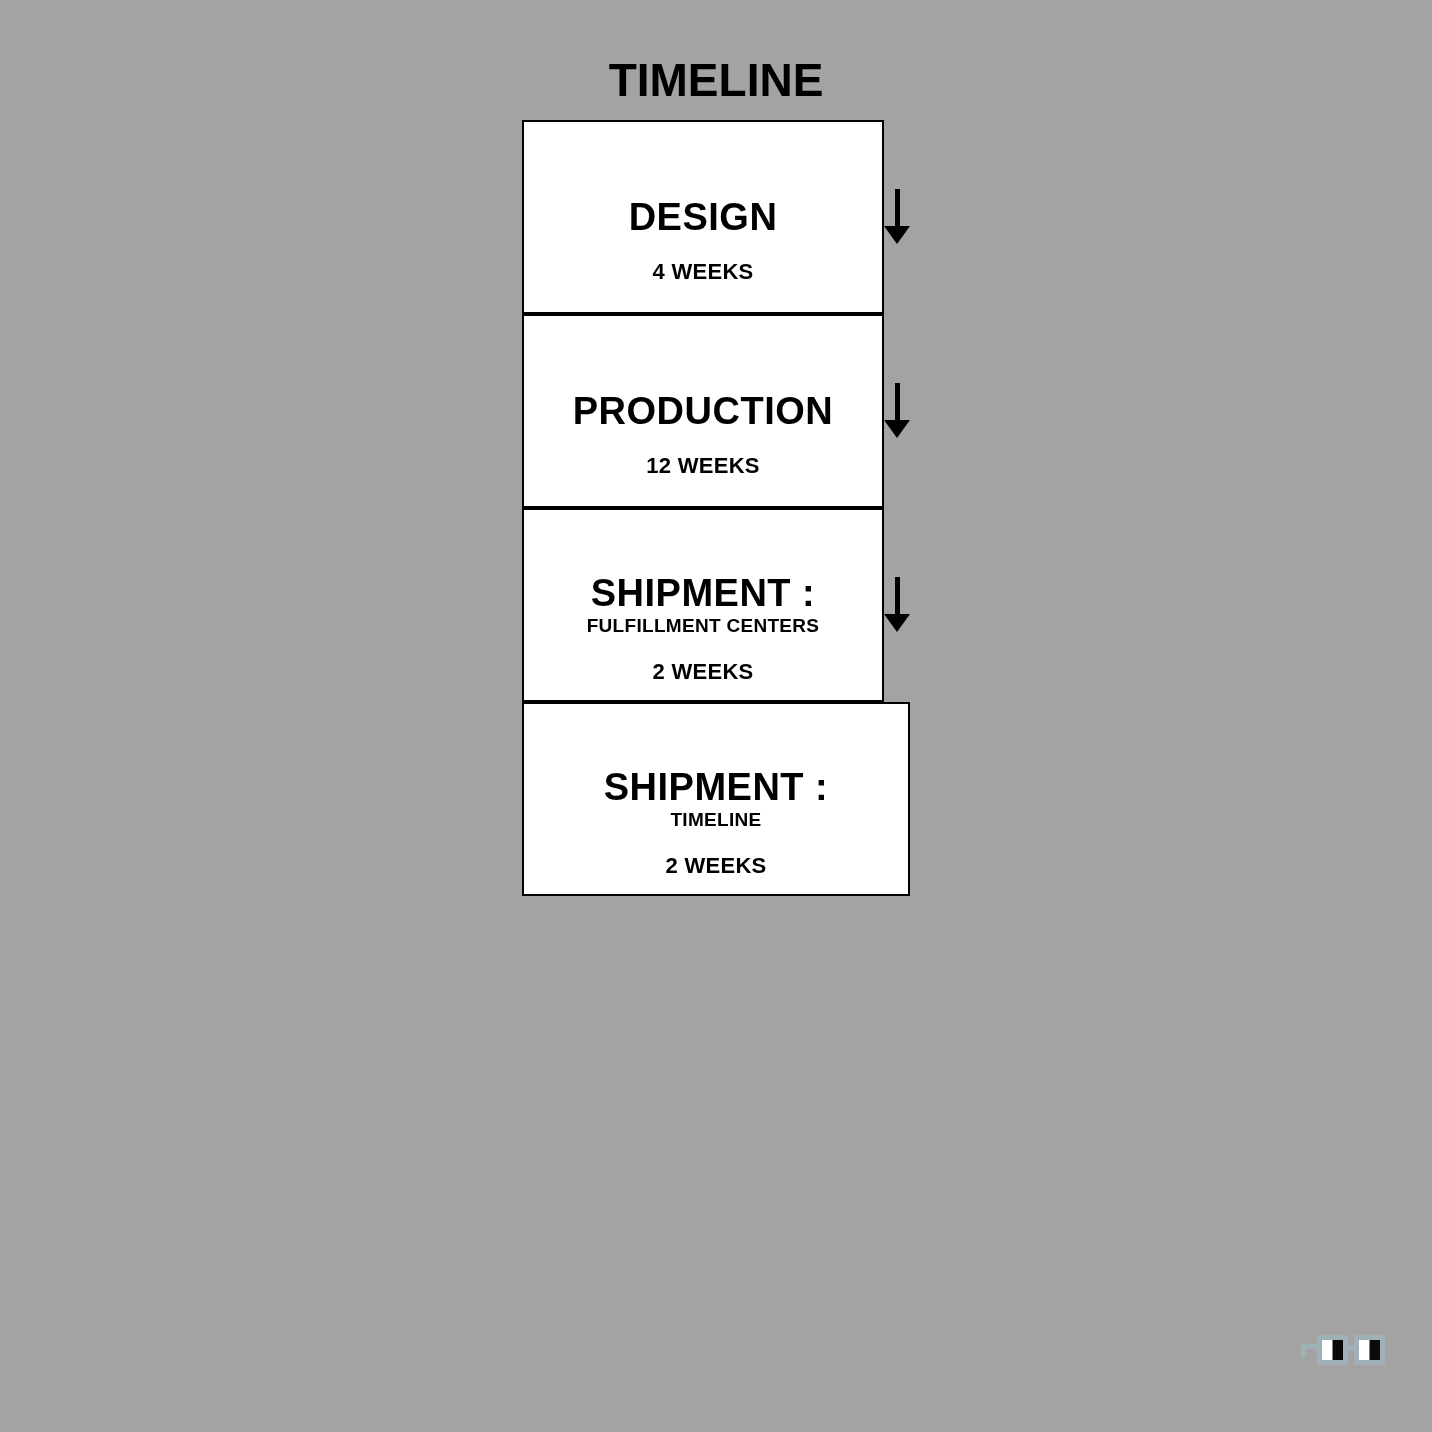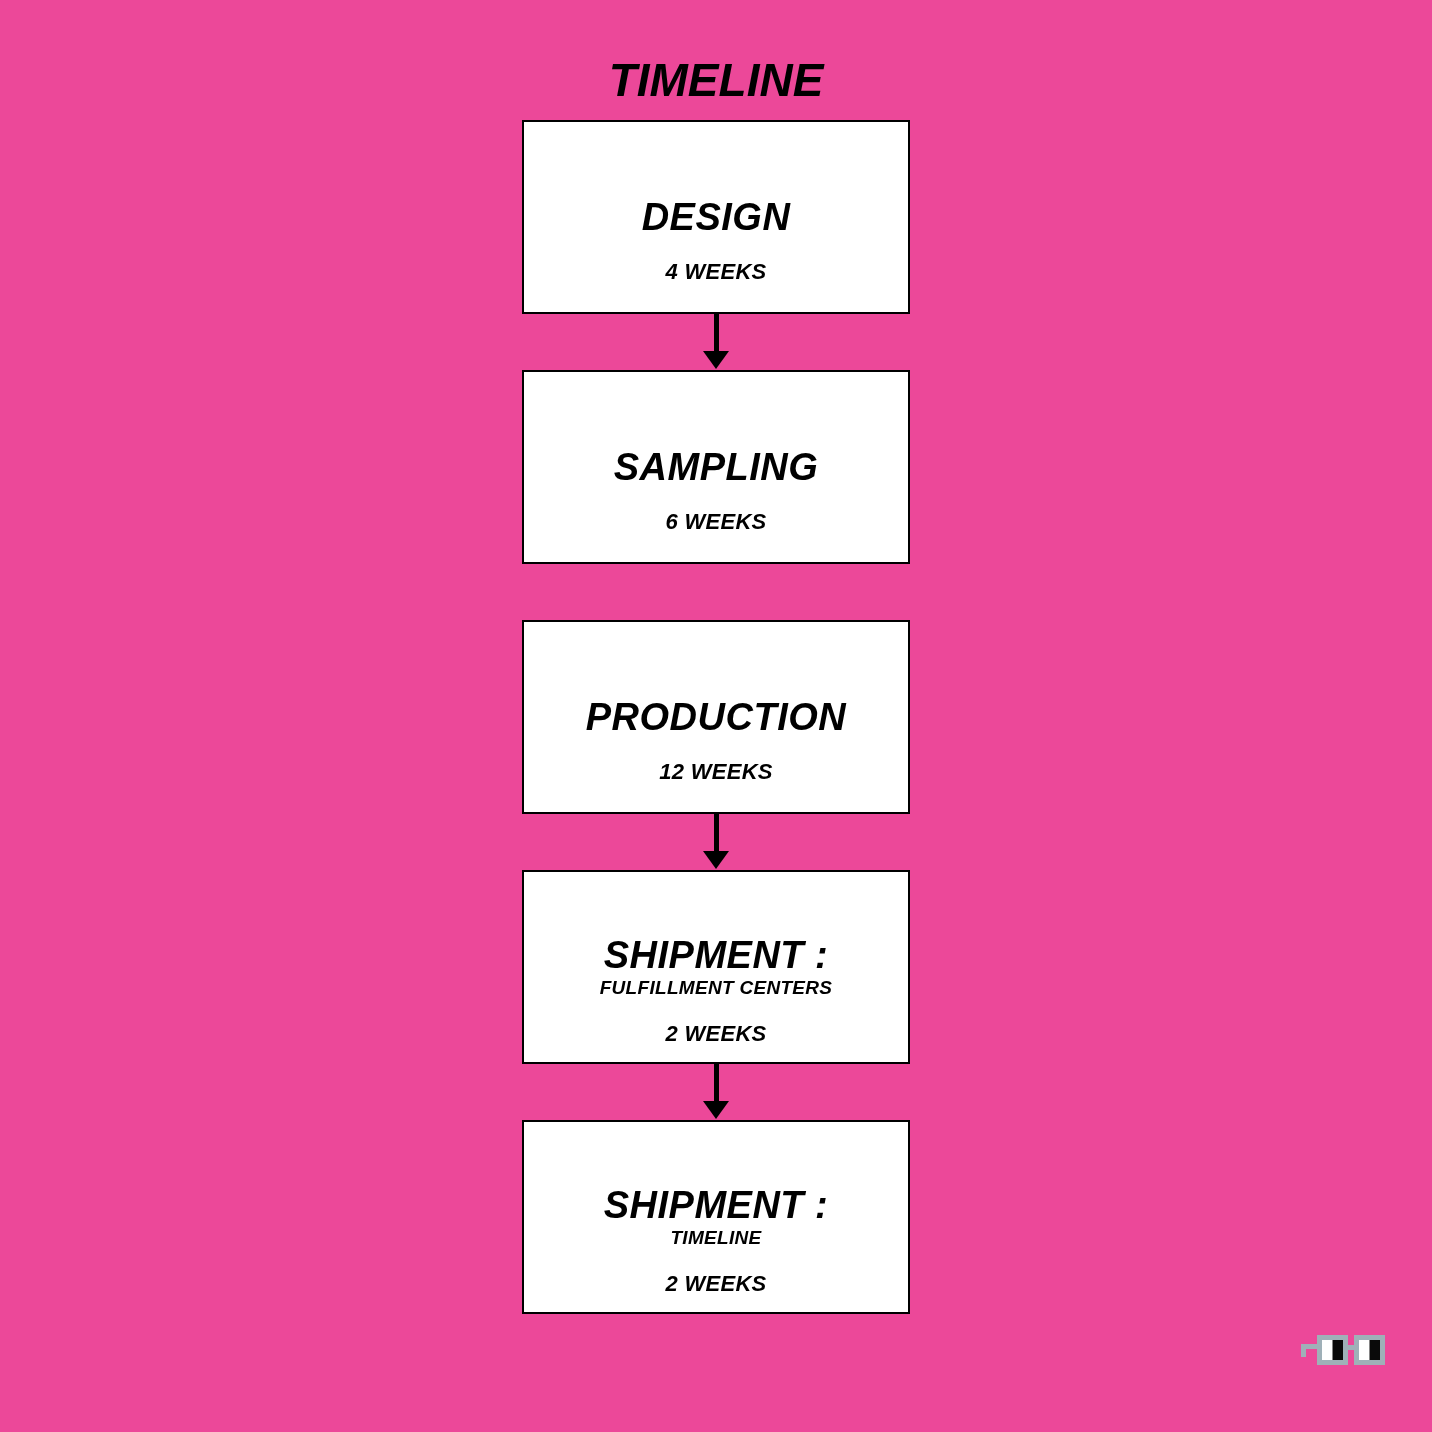--- a/index.html
+++ b/index.html
@@ -27,21 +27,21 @@
   }
   .flow {
     width: 388px;
     margin: 16px auto 0 auto;
     display: flex;
     flex-direction: column;
     align-items: stretch;
   }
   .step {
     display: flex;
-    flex-direction: column;
+    flex-direction: row;
     align-items: center;
   }
   .box {
     box-sizing: border-box;
     width: 388px;
     height: 194px;
     border: 2.5px solid #000000;
     background: #ffffff;
     display: flex;
     flex-direction: column;
@@ -101,47 +101,36 @@
   }
   .logo svg {
     display: block;
     width: 100%;
     height: 100%;
   }
 </style>
 </head>
 <body>
 
-<div class="page" style="background: #ec4899; color: rgb(0, 0, 0); font-style: italic;">
+<div class="page" style="background: #a3a3a3; color: rgb(0, 0, 0);">
   <h1 class="title">TIMELINE</h1>
 
   <div class="flow" id="flow">
   <section class="step">
     <div class="box">
       <div class="box-title">DESIGN</div>
 
       <div class="box-duration">4 WEEKS</div>
     </div>
     <div class="gap">
       <div class="arrow-line"></div>
       <div class="arrow-head"></div>
     </div>
   </section>
 
-  <section class="step">
-    <div class="box">
-      <div class="box-title">SAMPLING</div>
-
-      <div class="box-duration">6 WEEKS</div>
-    </div>
-    <div class="gap no-arrow">
-      
-      
-    </div>
-  </section>
 
   <section class="step">
     <div class="box">
       <div class="box-title">PRODUCTION</div>
 
       <div class="box-duration">12 WEEKS</div>
     </div>
     <div class="gap">
       <div class="arrow-line"></div>
       <div class="arrow-head"></div>

